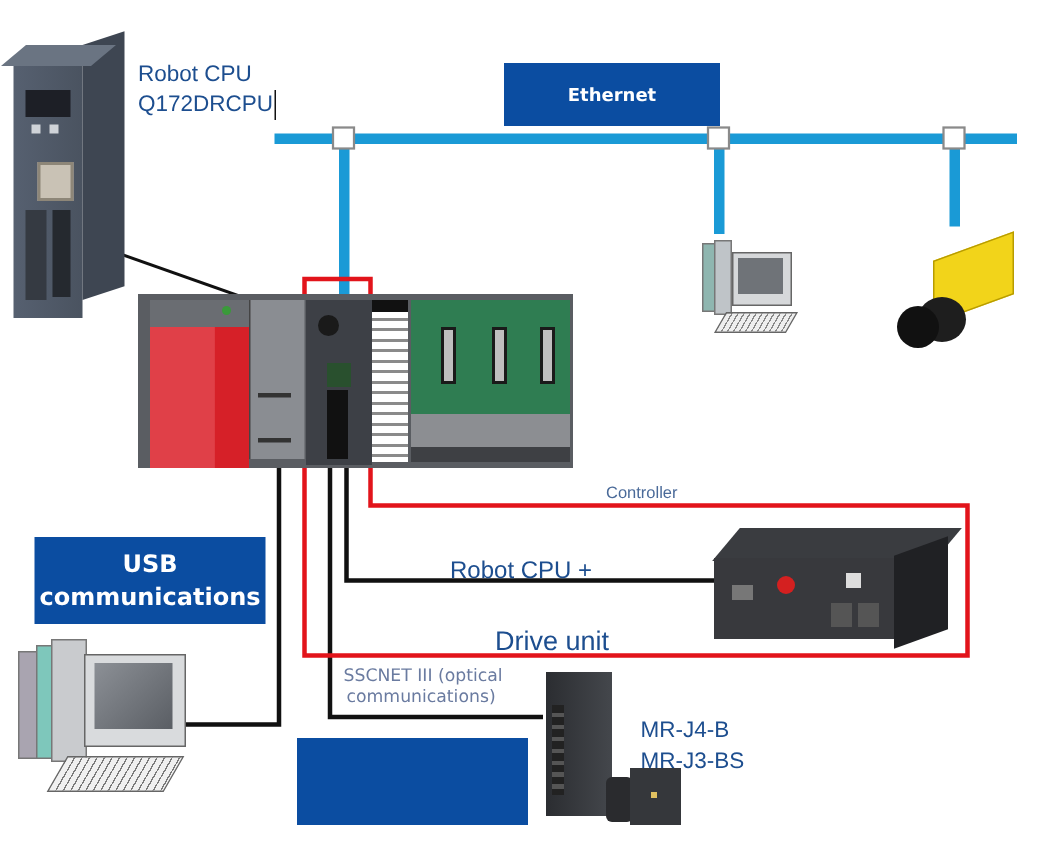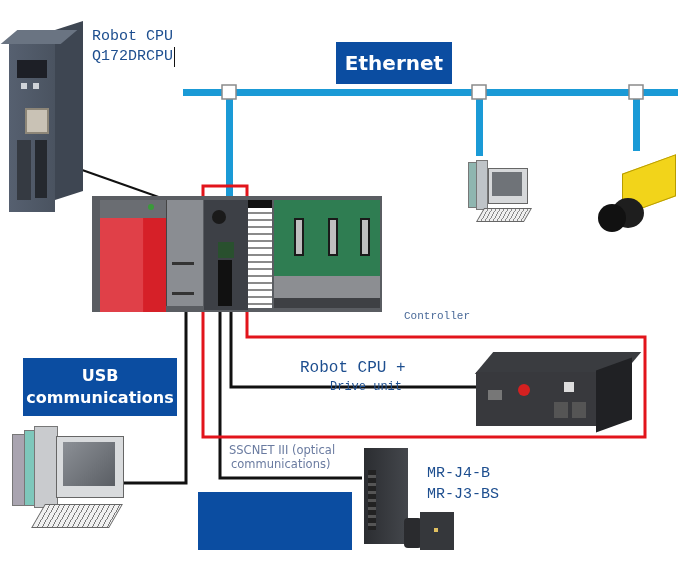--- a/index.html
+++ b/index.html
@@ -1,18 +1,18 @@
 <!DOCTYPE html>
 <html><head>
 <meta charset="utf-8">
 <style>
   html, body { margin:0; padding:0; background:#ffffff; }
   body { width:700px; height:578px; position:relative; overflow:hidden; font-family:"DejaVu Sans", sans-serif; }
   .abs { position:absolute; }
-  .label-blue { color:#1d4e8f; font-family:Liberation Mono, monospace; }
+  .label-blue { color:#1d4e8f; font-family:Liberation Sans, sans-serif;margin-top:13px; }
   .navbox { background:#0b4da1; color:#ffffff; text-align:center; display:flex; flex-direction:column; justify-content:center; align-items:center; font-weight:bold; }
   svg { position:absolute; left:0; top:0; }
 </style>
 </head>
 <body>
 
 <svg width="700" height="578">
 
   <rect x="183" y="89" width="495" height="7" fill="#1a9ad6"></rect>
 
@@ -45,21 +45,21 @@
   <div style="position:absolute;left:20px;top:80px;width:20px;height:22px;background:#c9c2b5;border:2px solid #8d8678;"></div>
   <div style="position:absolute;left:30px;top:112px;width:12px;height:58px;background:#25292f;"></div>
   <div style="position:absolute;left:12px;top:112px;width:14px;height:60px;background:#353a42;"></div>
 </div>
 
 <div class="abs label-blue" style="left:92px;top:27px;font-size:15px;line-height:20px;">
   <div>Robot CPU</div>
   <div style="border-right:1.5px solid #111;display:inline-block;padding-right:1px;">Q172DRCPU</div>
 </div>
 
-<div class="abs navbox" style="left:336px;top:42px;width:116px;height:42px;font-size:20px;">
+<div class="abs navbox" style="left:336px;top:42px;width:144px;height:42px;font-size:12px;">
   <span>Ethernet</span>
 </div>
 
 <div class="abs" style="left:92px;top:196px;width:290px;height:116px;background:#5a5d62;">
 
   <div style="position:absolute;left:8px;top:22px;width:66px;height:94px;background:linear-gradient(90deg,#e04048 0%,#e04048 65%,#d62028 66%,#d62028 100%);"></div>
   <div style="position:absolute;left:8px;top:4px;width:66px;height:18px;background:#6a6d72;"></div>
   <div style="position:absolute;left:56px;top:8px;width:6px;height:6px;border-radius:50%;background:#3a9a3a;"></div>
 
   <div style="position:absolute;left:74px;top:4px;width:36px;height:106px;background:#8a8d92;border-left:1px solid #444;"></div>
@@ -92,21 +92,21 @@
 
 <div class="abs" style="left:592px;top:150px;width:100px;height:90px;">
   <div style="position:absolute;left:30px;top:14px;width:52px;height:40px;background:#f2d41a;transform:skewY(-20deg);border:1px solid #b89c00;"></div>
   <div style="position:absolute;left:20px;top:48px;width:32px;height:30px;border-radius:50%;background:#1e1e1e;"></div>
   <div style="position:absolute;left:6px;top:54px;width:28px;height:28px;border-radius:50%;background:#111;"></div>
 </div>
 
 <div class="abs label-blue" style="left:404px;top:310px;font-size:11px;color:#4a6a99;">Controller</div>
 
 <div class="abs label-blue" style="left:300px;top:359px;font-size:16px;">Robot CPU +</div>
-<div class="abs label-blue" style="left:330px;top:380px;font-size:12px;">Drive unit</div>
+<div class="abs label-blue" style="left:330px;top:404px;font-size:18px;">Drive unit</div>
 
 <div class="abs" style="left:474px;top:350px;width:162px;height:80px;">
   <div style="position:absolute;left:10px;top:2px;width:148px;height:22px;background:#3a3c40;transform:skewX(-40deg);"></div>
   <div style="position:absolute;left:2px;top:22px;width:120px;height:54px;background:#38393d;"></div>
   <div style="position:absolute;left:122px;top:14px;width:36px;height:62px;background:#202124;transform:skewY(-20deg);"></div>
   <div style="position:absolute;left:44px;top:34px;width:12px;height:12px;border-radius:50%;background:#d42020;"></div>
   <div style="position:absolute;left:90px;top:32px;width:10px;height:10px;background:#ddd;"></div>
   <div style="position:absolute;left:80px;top:52px;width:14px;height:16px;background:#555;"></div>
   <div style="position:absolute;left:98px;top:52px;width:14px;height:16px;background:#555;"></div>
   <div style="position:absolute;left:14px;top:40px;width:14px;height:10px;background:#777;"></div>

